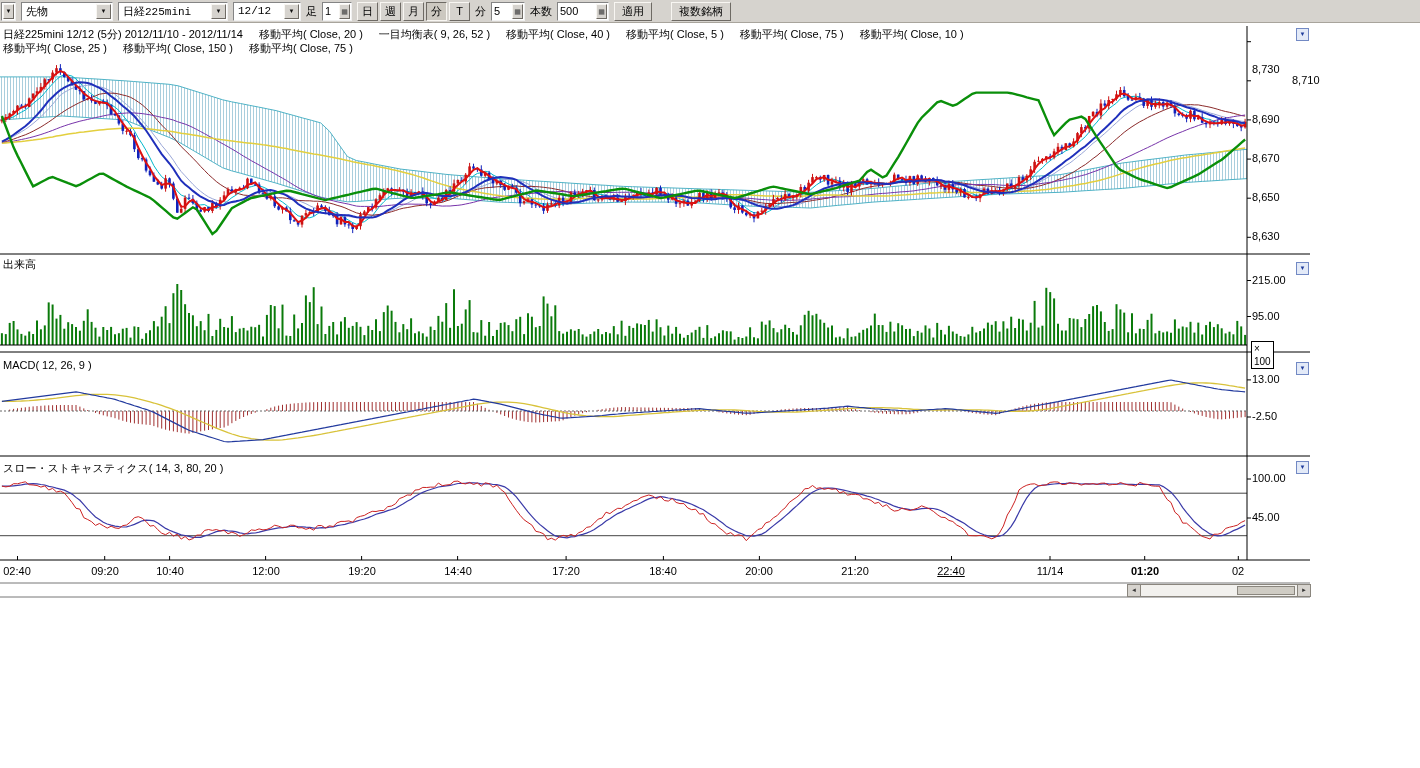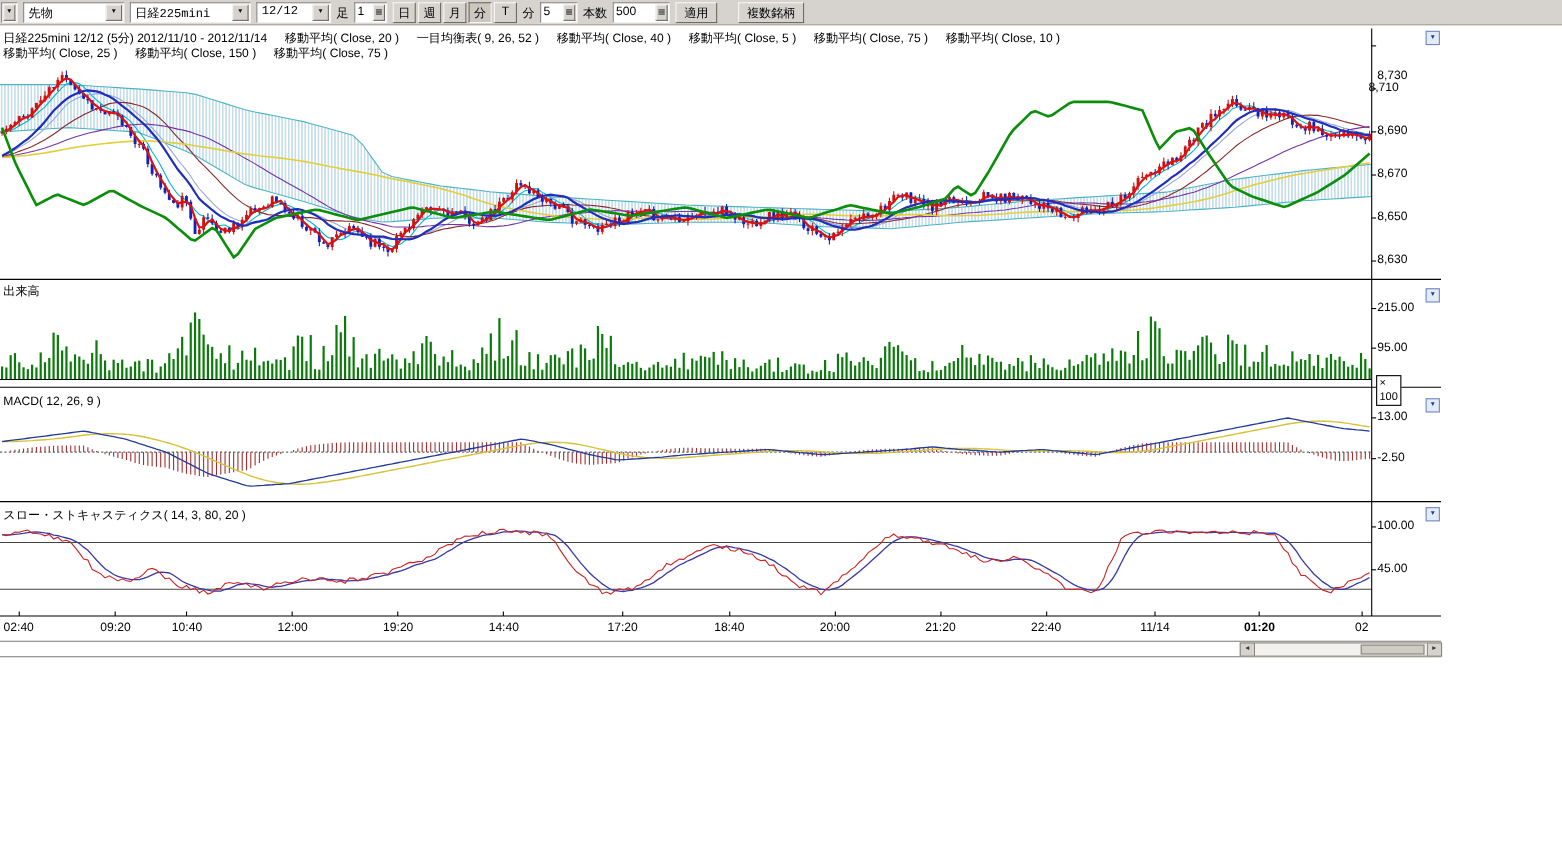--- a/index.html
+++ b/index.html
@@ -1367,42 +1367,42 @@
   <span class="paneTitle" style="left:3px;top:461px">スロー・ストキャスティクス( 14, 3, 80, 20 )</span>
   <span class="multbox" style="left:1251px;top:341px">× 100</span>
   <div id="h-scrollbar">
     <div class="sbtn">◄</div>
     <div class="strack">
       <div class="sthumb"></div>
     </div>
     <div class="sbtn">►</div>
   </div>
 <span class="ylabel" style="left: 1252px; top: 35px; margin-top: 28px;">8,730</span>
-    <span class="ylabel" style="left: 1244px; top: 74px;">8,710</span>
+    <span class="ylabel" style="left: 1292px; top: 74px;">8,710</span>
     <span class="ylabel" style="left: 1252px; top: 113px;">8,690</span>
     <span class="ylabel" style="left: 1252px; top: 152px;">8,670</span>
     <span class="ylabel" style="left: 1252px; top: 191px;">8,650</span>
     <span class="ylabel" style="left: 1252px; top: 230px;">8,630</span>
     <span class="ylabel" style="left: 1252px; top: 274px;">215.00</span>
     <span class="ylabel" style="left: 1252px; top: 310px;">95.00</span>
     <span class="ylabel" style="left: 1252px; top: 373px;">13.00</span>
     <span class="ylabel" style="left: 1252px; top: 410px;">-2.50</span>
     <span class="ylabel" style="left: 1252px; top: 472px;">100.00</span>
     <span class="ylabel" style="left: 1252px; top: 511px;">45.00</span>
     <span class="xlabel" style="left: 17px; top: 565px;">02:40</span>
     <span class="xlabel" style="left: 105px; top: 565px;">09:20</span>
     <span class="xlabel" style="left: 170px; top: 565px;">10:40</span>
     <span class="xlabel" style="left: 266px; top: 565px;">12:00</span>
     <span class="xlabel" style="left: 362px; top: 565px;">19:20</span>
     <span class="xlabel" style="left: 458px; top: 565px;">14:40</span>
     <span class="xlabel" style="left: 566px; top: 565px;">17:20</span>
     <span class="xlabel" style="left: 663px; top: 565px;">18:40</span>
     <span class="xlabel" style="left: 759px; top: 565px;">20:00</span>
     <span class="xlabel" style="left: 855px; top: 565px;">21:20</span>
-    <span class="xlabel" style="left: 951px; top: 565px;">22:40</span>
+    <span class="xlabel" style="left: 951px; top: 565px; text-decoration: underline;">22:40</span>
     <span class="xlabel" style="left: 1050px; top: 565px;">11/14</span>
     <span class="xlabel" style="left: 1145px; top: 565px; font-weight: bold;">01:20</span>
     <span class="xlabel" style="left: 1238px; top: 565px;">02</span>
     <div class="scrollBtn" style="left: 1296px; top: 28px;">▼</div>
     <div class="scrollBtn" style="left: 1296px; top: 262px;">▼</div>
     <div class="scrollBtn" style="left: 1296px; top: 362px;">▼</div>
     <div class="scrollBtn" style="left: 1296px; top: 461px;">▼</div>
   </div>
 
 <div id="toolbar">

